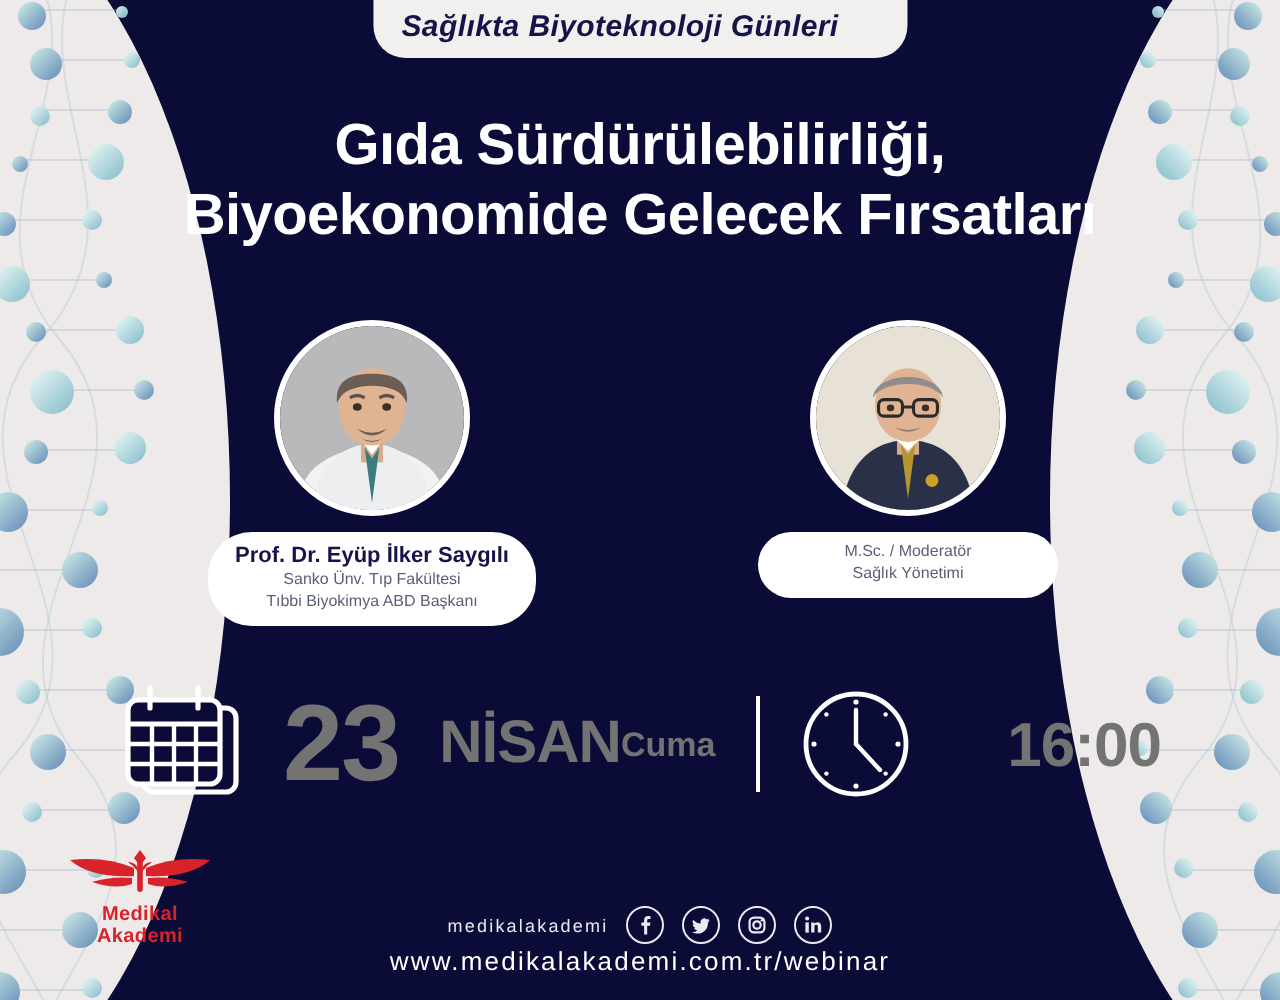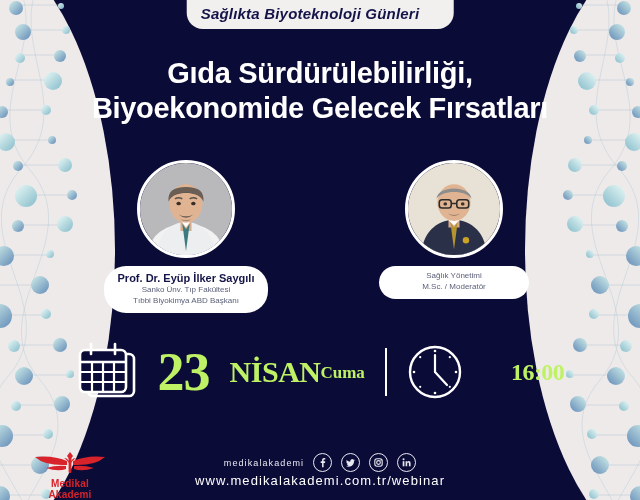--- a/index.html
+++ b/index.html
@@ -130,22 +130,21 @@
   .date-row {
     position: absolute;
     top: 342px;
     left: 0;
     right: 0;
     display: flex;
     align-items: center;
     justify-content: center;
     gap: 20px;
     z-index: 4;
-    color: #bef264;
-    font-family: Liberation Serif, serif;
+    color: #737373;
   }
   .cal-icon, .clock-icon { flex: none; }
   .daynum {
     font-size: 54px;
     font-weight: bold;
     line-height: 1;
     letter-spacing: -1px;
   }
   .month-block { display: flex; flex-direction: row; align-items: center; }
   .month {
@@ -159,21 +158,21 @@
     font-weight: bold;
     line-height: 1.2;
     margin-top: 2px;
   }
   .divider {
     width: 2px;
     height: 48px;
     background: #ffffff;
   }
   .time {
-    font-size: 24px;
+    font-size: 31px;
     font-weight: bold;
     line-height: 1;
     letter-spacing: -0.5px;
     margin-left: 28px;
   }
 
   
   .footer {
     position: absolute;
     bottom: 12px;
@@ -209,21 +208,21 @@
   .site-url {
     color: #ffffff;
     font-size: 13px;
     letter-spacing: 1.1px;
   }
 
   
   .logo {
     position: absolute;
     left: 33px;
-    bottom: 0;
+    bottom: 26px;
     width: 74px;
     text-align: center;
     z-index: 6;
   }
   .logo-text {
     color: #d8232a;
     font-weight: bold;
     font-size: 10px;
     line-height: 1.05;
     letter-spacing: .2px;
@@ -432,22 +431,22 @@
           <rect x="34" y="40" width="13" height="9" rx="3" fill="none" stroke="#2b2b2b" stroke-width="1.7"></rect>
           <rect x="53" y="40" width="13" height="9" rx="3" fill="none" stroke="#2b2b2b" stroke-width="1.7"></rect>
           <line x1="47" y1="44" x2="53" y2="44" stroke="#2b2b2b" stroke-width="1.7"></line>
           <ellipse cx="40.5" cy="44.5" rx="2" ry="1.8" fill="#3a2f28"></ellipse>
           <ellipse cx="59.5" cy="44.5" rx="2" ry="1.8" fill="#3a2f28"></ellipse>
           <path d="M43 55 q7 3 14 0 q-7 5 -14 0 Z" fill="#9c7a63"></path>
           <circle cx="63" cy="84" r="3.5" fill="#c9a227"></circle>
         </svg>
       </div>
       <div class="name-card">
+        <div class="sp-sub">M.Sc. / Moderatör</div>
         <div class="sp-sub">Sağlık Yönetimi</div>
-        <div class="sp-sub">M.Sc. / Moderatör</div>
       </div>
     </div>
 
   </div>
 
   <div class="date-row">
 
     <svg class="cal-icon" width="62" height="60" viewBox="0 0 62 60">
       <rect x="12" y="12" width="46" height="42" rx="5" fill="none" stroke="#ffffff" stroke-width="2.6"></rect>
       <rect x="4" y="8" width="46" height="42" rx="5" fill="#0b0b38" stroke="#ffffff" stroke-width="2.6"></rect>

